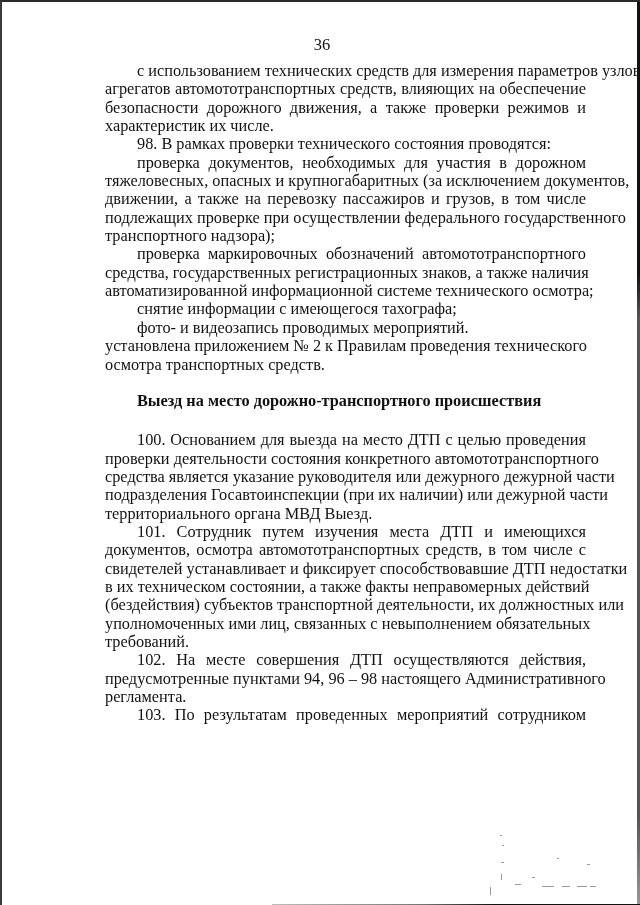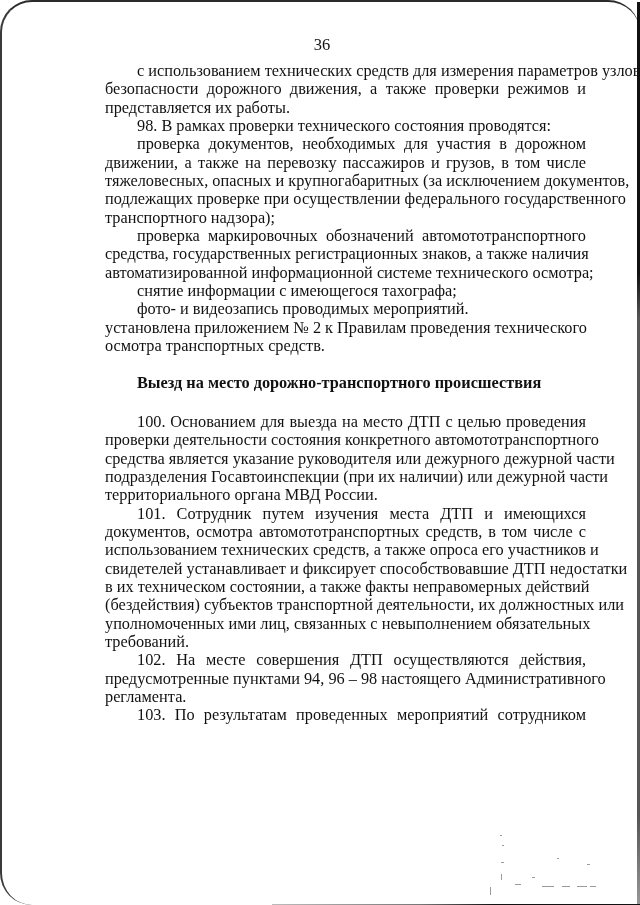--- a/index.html
+++ b/index.html
@@ -2,21 +2,20 @@
 <html><head>
   <meta charset="utf-8">
   <style>
     html, body { margin: 0; padding: 0; background: #ffffff; }
     body { width: 640px; height: 905px; overflow: hidden; position: relative; }
     .page {
       position: absolute; left: 0; top: 0; width: 640px; height: 905px;
       background: #ffffff; box-sizing: border-box;
       border-left: 2px solid #3a3a3a;
       border-top: 2px solid #2a2a2a;
-      border-radius: 32px;
     }
     .edge-right {
       position: absolute; left: 635px; top: 0; width: 3px; height: 905px;
       background: linear-gradient(to bottom, #111 0%, #111 30%, #555 35%, #555 90%, #999 100%);
     }
     .edge-bottom {
       position: absolute; left: 270px; top: 902px; width: 370px; height: 3px;
       background: linear-gradient(to right, #bbb 0%, #777 40%, #111 60%, #111 100%);
     }
     .pagenum {
@@ -43,30 +42,31 @@
 <div class="page">
   <div class="edge-right"></div>
   <div class="edge-bottom"></div>
 
   <div class="pagenum">36</div>
 
   <div class="text">
     <div id="pre-section">
         <div>
           <div class="line indent">с использованием технических средств для измерения параметров узлов и</div>
+          <div class="line">агрегатов автомототранспортных средств, влияющих на обеспечение</div>
           <div class="line">безопасности дорожного движения, а также проверки режимов и</div>
-          <div class="line last">представляется их работы.</div>
+          <div class="line last">характеристик их числе.</div>
         </div>
         <div>
           <div class="line indent last">98. В рамках проверки технического состояния проводятся:</div>
         </div>
         <div>
           <div class="line indent">проверка документов, необходимых для участия в дорожном</div>
+          <div class="line">тяжеловесных, опасных и крупногабаритных (за исключением документов,</div>
           <div class="line">движении, а также на перевозку пассажиров и грузов, в том числе</div>
-          <div class="line">тяжеловесных, опасных и крупногабаритных (за исключением документов,</div>
           <div class="line">подлежащих проверке при осуществлении федерального государственного</div>
           <div class="line last">транспортного надзора);</div>
         </div>
         <div>
           <div class="line indent">проверка маркировочных обозначений автомототранспортного</div>
           <div class="line">средства, государственных регистрационных знаков, а также наличия</div>
           <div class="line last">автоматизированной информационной системе технического осмотра;</div>
         </div>
         <div>
           <div class="line indent last">снятие информации с имеющегося тахографа;</div>
@@ -79,26 +79,25 @@
           <div class="line last">осмотра транспортных средств.</div>
         </div>
       </div>
     <div class="line heading">Выезд на место дорожно-транспортного происшествия</div>
     <div id="section">
         <div>
           <div class="line indent">100. Основанием для выезда на место ДТП  с целью проведения</div>
           <div class="line">проверки деятельности состояния конкретного автомототранспортного</div>
           <div class="line">средства является указание руководителя или дежурного дежурной части</div>
           <div class="line">подразделения Госавтоинспекции (при их наличии) или дежурной части</div>
-          <div class="line last">территориального органа МВД России.</div>
+          <div class="line last">территориального органа МВД Выезд.</div>
         </div>
         <div>
           <div class="line indent">101. Сотрудник путем изучения места ДТП и имеющихся</div>
           <div class="line">документов, осмотра автомототранспортных средств, в том числе с</div>
-          <div class="line">использованием технических средств, а также опроса его участников и</div>
           <div class="line">свидетелей устанавливает и фиксирует способствовавшие ДТП недостатки</div>
           <div class="line">в их техническом состоянии, а также факты неправомерных действий</div>
           <div class="line">(бездействия) субъектов транспортной деятельности, их должностных или</div>
           <div class="line">уполномоченных ими лиц, связанных с невыполнением обязательных</div>
           <div class="line last">требований.</div>
         </div>
         <div>
           <div class="line indent">102. На месте совершения ДТП осуществляются действия,</div>
           <div class="line">предусмотренные пунктами 94, 96 – 98 настоящего Административного</div>
           <div class="line last">регламента.</div>

